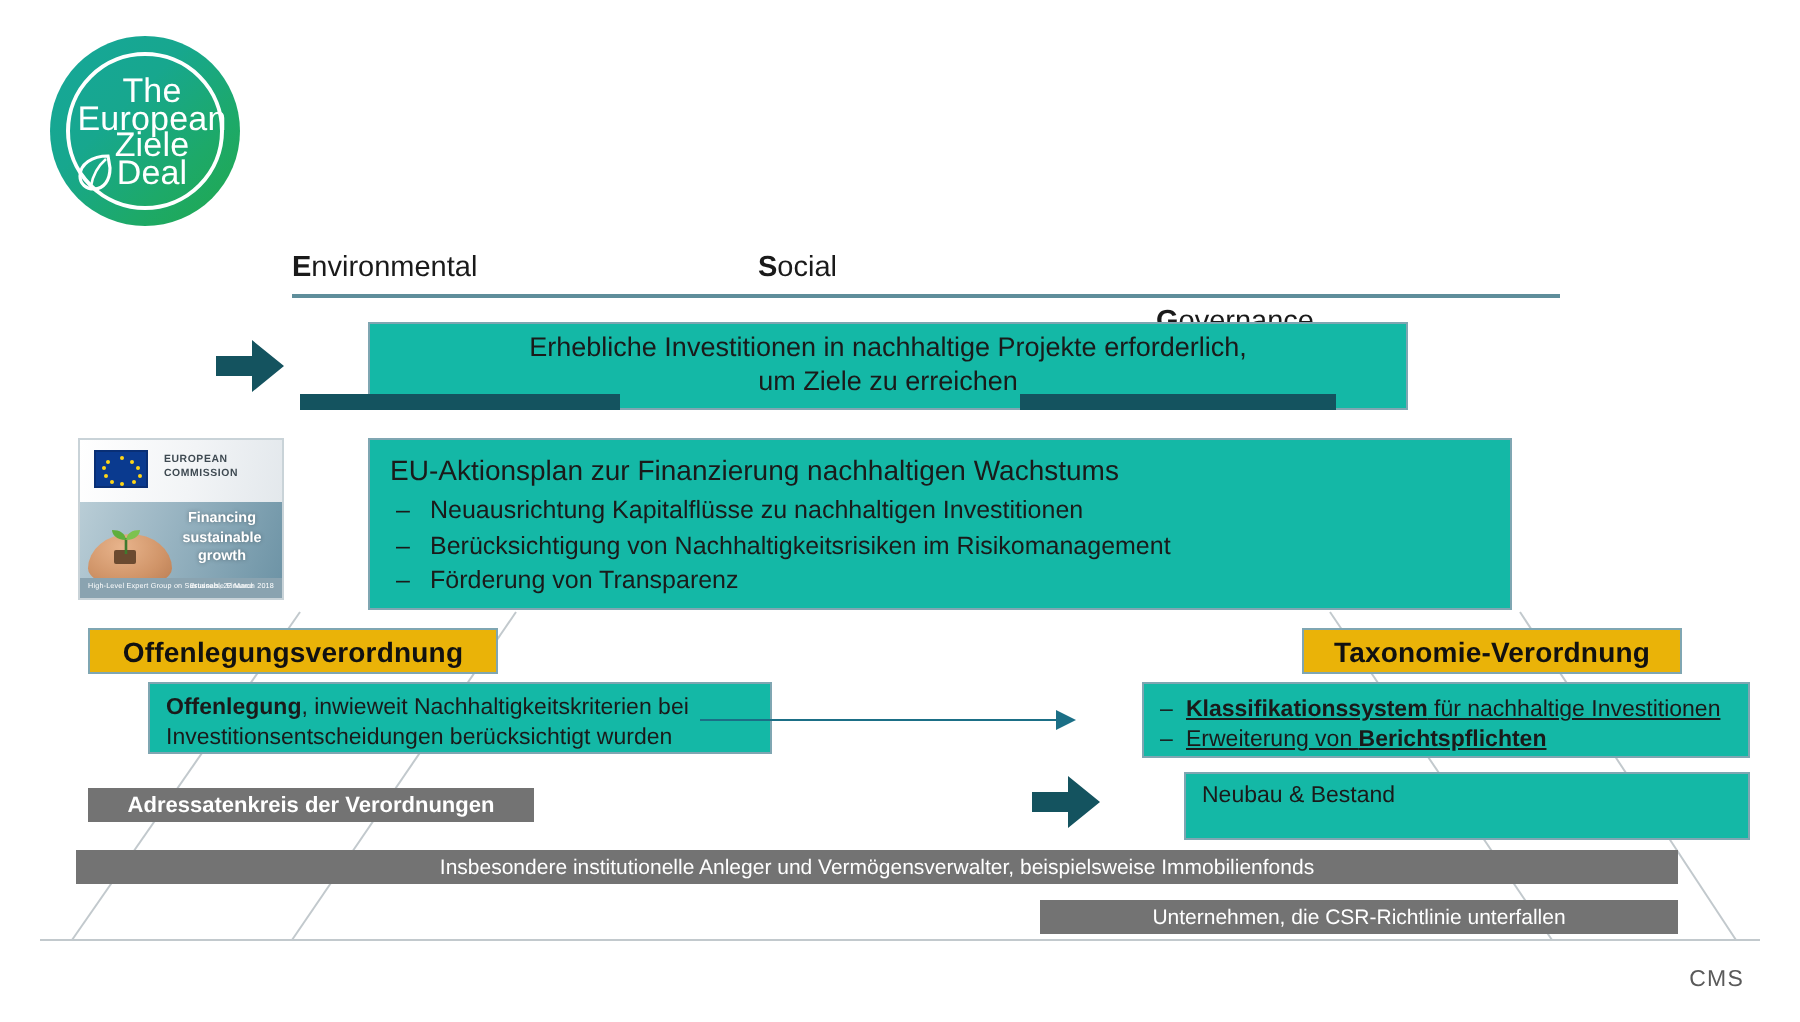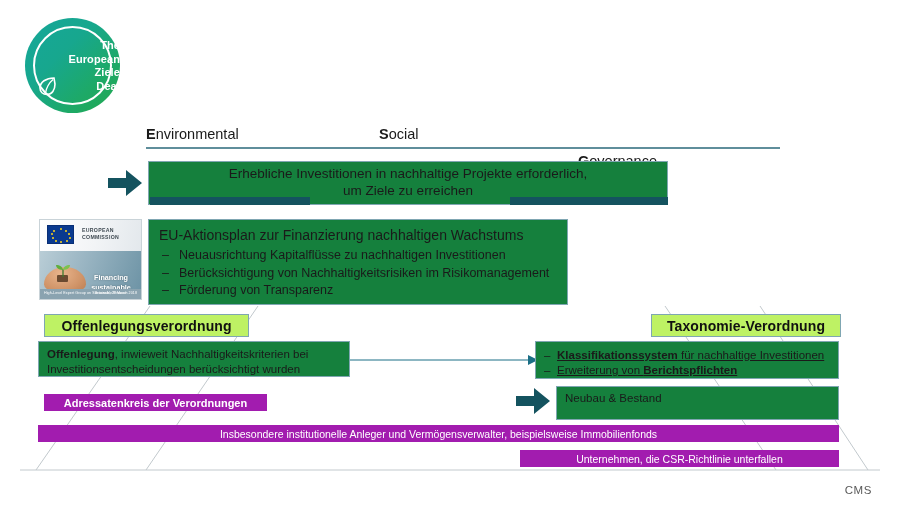--- a/index.html
+++ b/index.html
@@ -41,24 +41,24 @@
     bottom: 8px;
     border-radius: 50%;
     border: 2.5px solid #ffffff;
     box-sizing: border-box;
   }
   .logo-text {
     position: absolute;
     left: 0;
     right: 0;
     top: 21px;
-    text-align: right;
+    text-align: center;
     color: #ffffff;
-    font-weight: bold;
-    font-size: 11px;
+    font-weight: normal;
+    font-size: 17px;
     line-height: 13.5px;
     letter-spacing: 0.1px;
     padding-left: 7px;
   }
   .logo-leaf {
     position: absolute;
     left: 12px;
     bottom: 17px;
     width: 20px;
     height: 20px;
@@ -88,23 +88,24 @@
     left: 146px;
     top: 147px;
     width: 634px;
     height: 2px;
     background: #5f8e9b;
   }
 
   
   .wbox {
     position: absolute;
-    background: #15803d;
+    background: #14b8a6;
     border: 1px solid #7fa6b2;
     box-sizing: border-box;
+    margin-left: 36px;
   }
 
   
   #box-investitionen {
     left: 148px;
     top: 161px;
     width: 520px;
     height: 44px;
     display: flex;
     align-items: center;
@@ -128,21 +129,21 @@
   
   .arrow {
     position: absolute;
   }
   .arrow svg { display: block; }
 
   
   #box-aktionsplan {
     left: 148px;
     top: 219px;
-    width: 420px;
+    width: 572px;
     height: 86px;
     padding: 6px 10px 0 10px;
   }
   #box-aktionsplan .btitle {
     font-size: 14px;
     line-height: 19px;
     color: #1a1a1a;
   }
   .dashlist {
     list-style: none;
@@ -242,42 +243,41 @@
     position: absolute;
     right: 4px;
     top: 3px;
     width: 52px;
     text-align: center;
     color: #ffffff;
     font-size: 7.2px;
     line-height: 9.6px;
     font-weight: bold;
     text-shadow: 0 0 2px rgba(0,0,0,0.35);
-    margin-top: 19px;
   }
   .euc-strip {
     position: relative;
     height: 10px;
     background: #8aa3b0;
   }
   .euc-strip span {
     position: absolute;
     top: 2px;
     font-size: 3.6px;
     color: #ffffff;
     letter-spacing: 0.1px;
     white-space: nowrap;
   }
   .euc-s1 { left: 4px; }
   .euc-s2 { right: 4px; }
 
   
   .plate {
     position: absolute;
-    background: #bef264;
+    background: #eab308;
     border: 1px solid #7fa6b2;
     box-sizing: border-box;
     display: flex;
     align-items: center;
     justify-content: center;
     font-weight: bold;
     font-size: 14px;
     color: #111111;
     letter-spacing: 0.1px;
   }
@@ -331,21 +331,21 @@
   #box-immobilien .btext {
     font-size: 11.5px;
     line-height: 14.5px;
     color: #1a1a1a;
   }
   .b { font-weight: bold; }
 
   
   .banner {
     position: absolute;
-    background: #a21caf;
+    background: #737373;
     color: #ffffff;
     box-sizing: border-box;
     display: flex;
     align-items: center;
     justify-content: center;
     white-space: nowrap;
   }
   #banner-adressaten {
     left: 44px;
     top: 394px;

